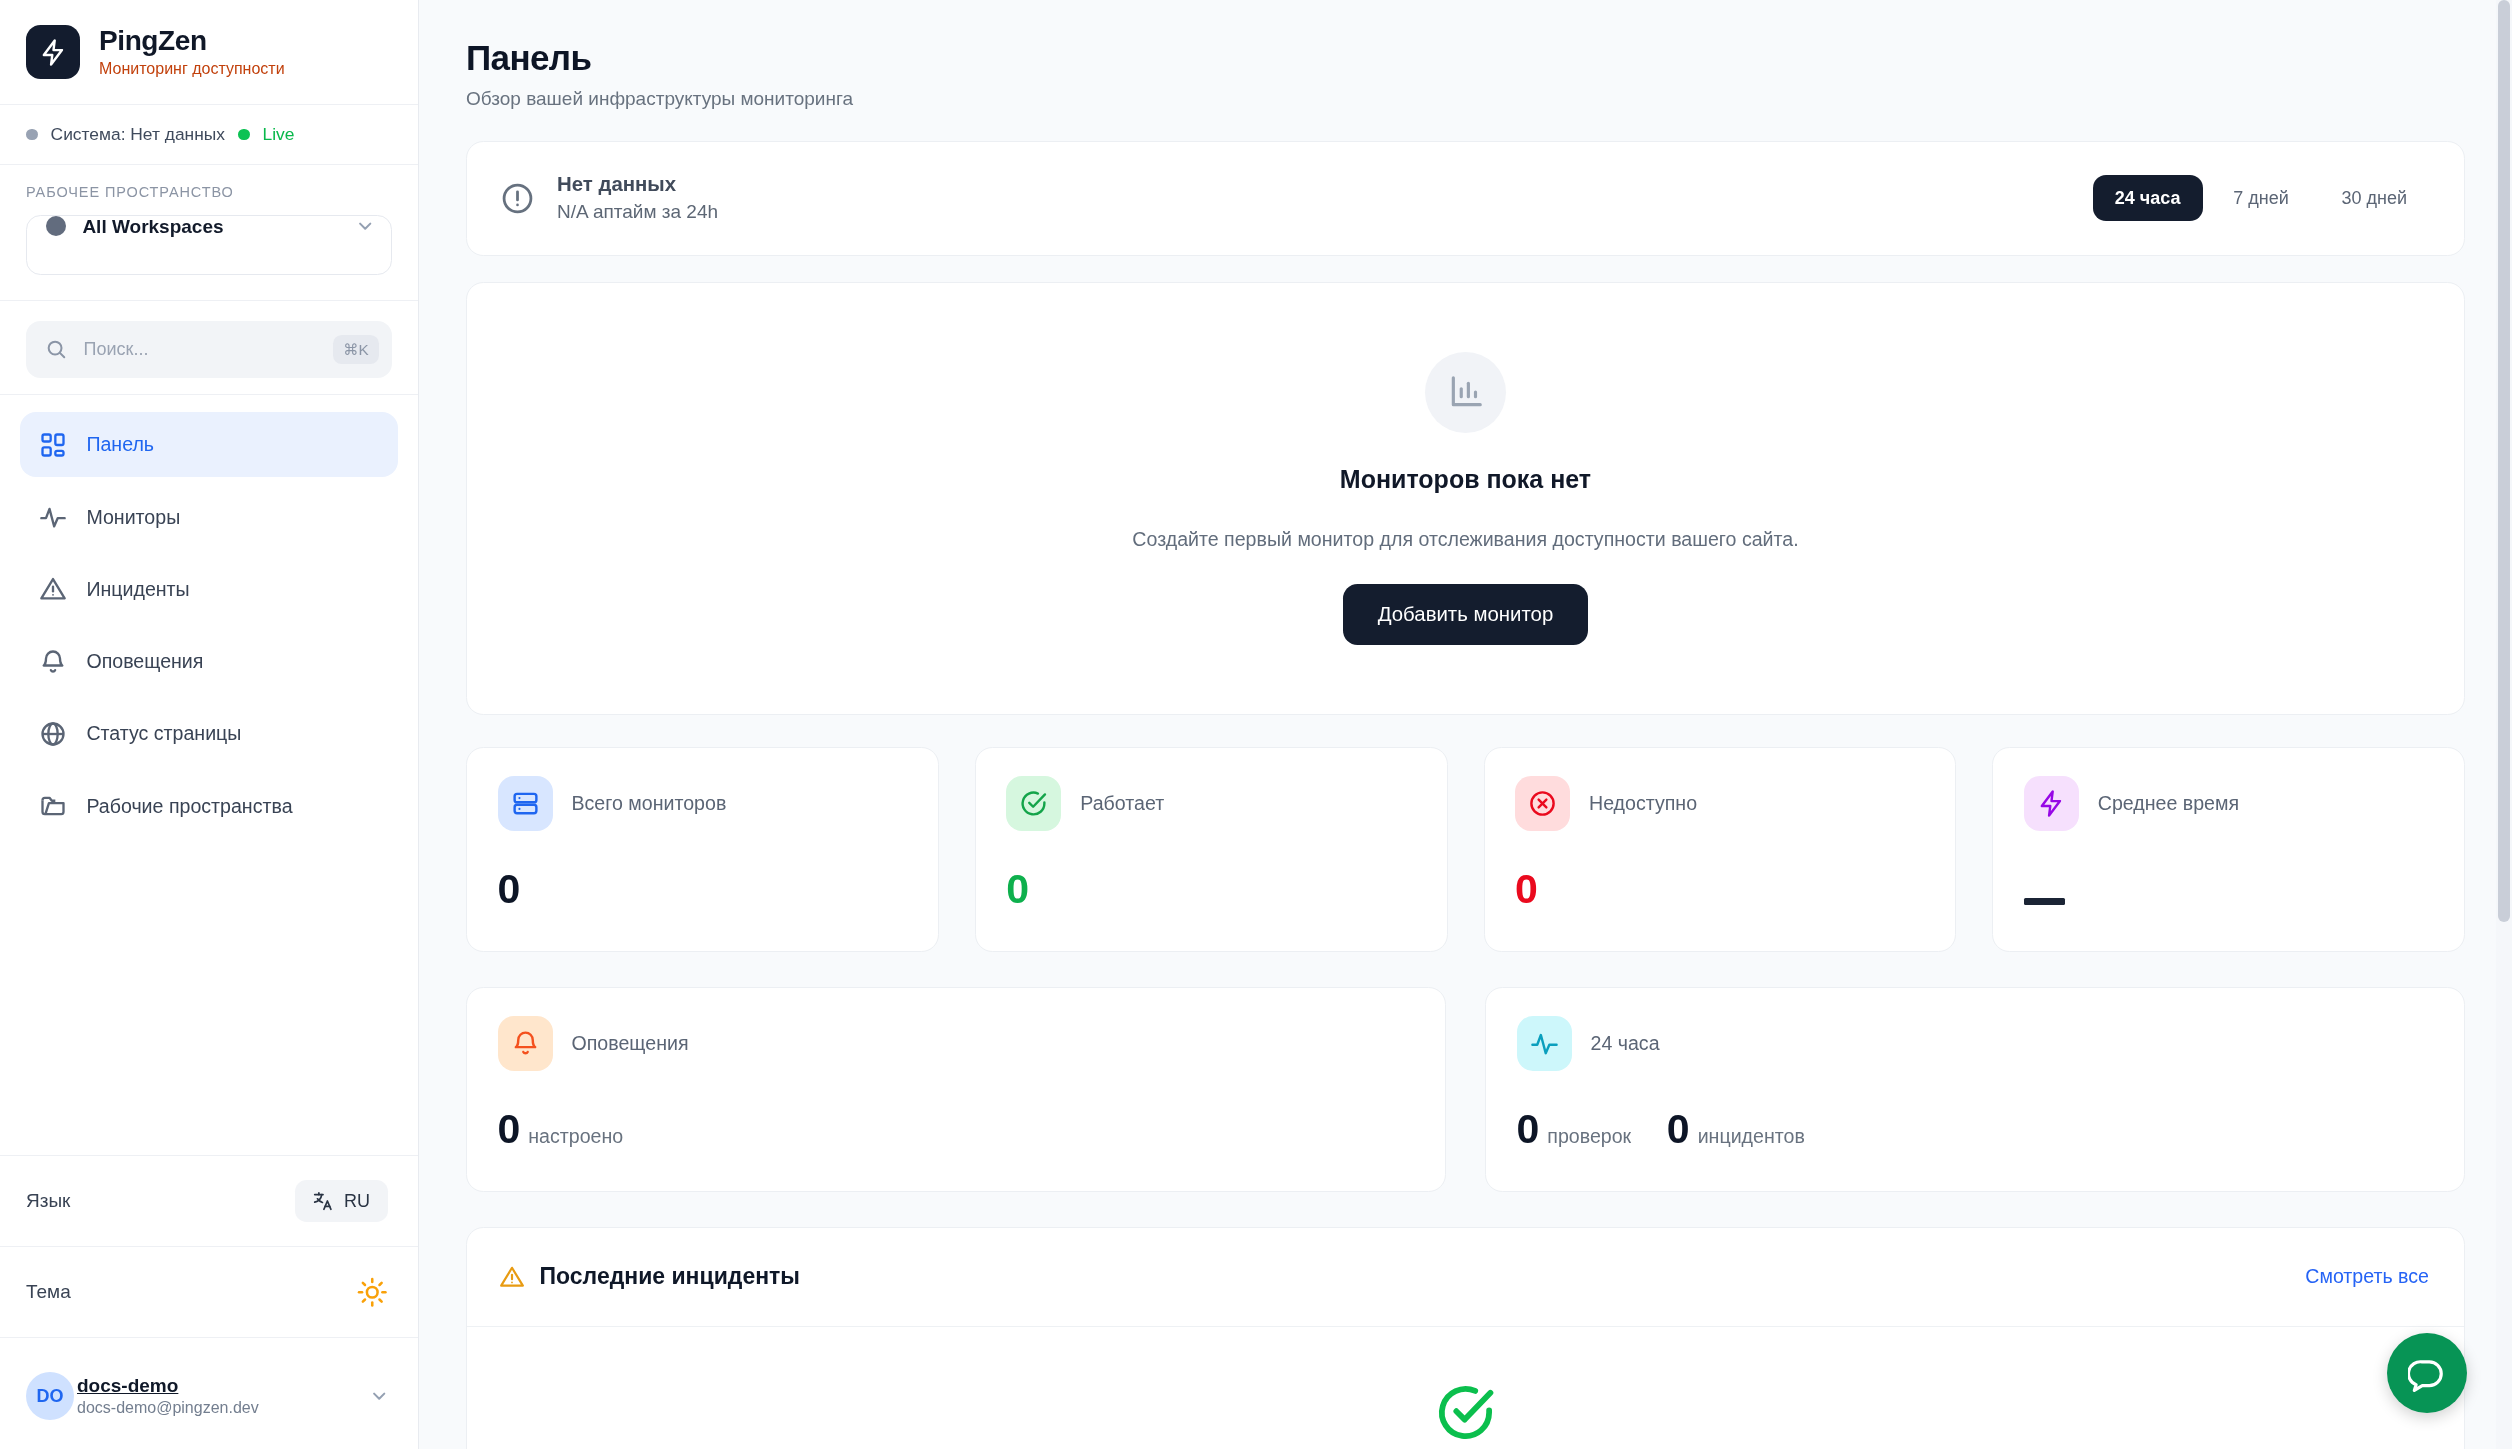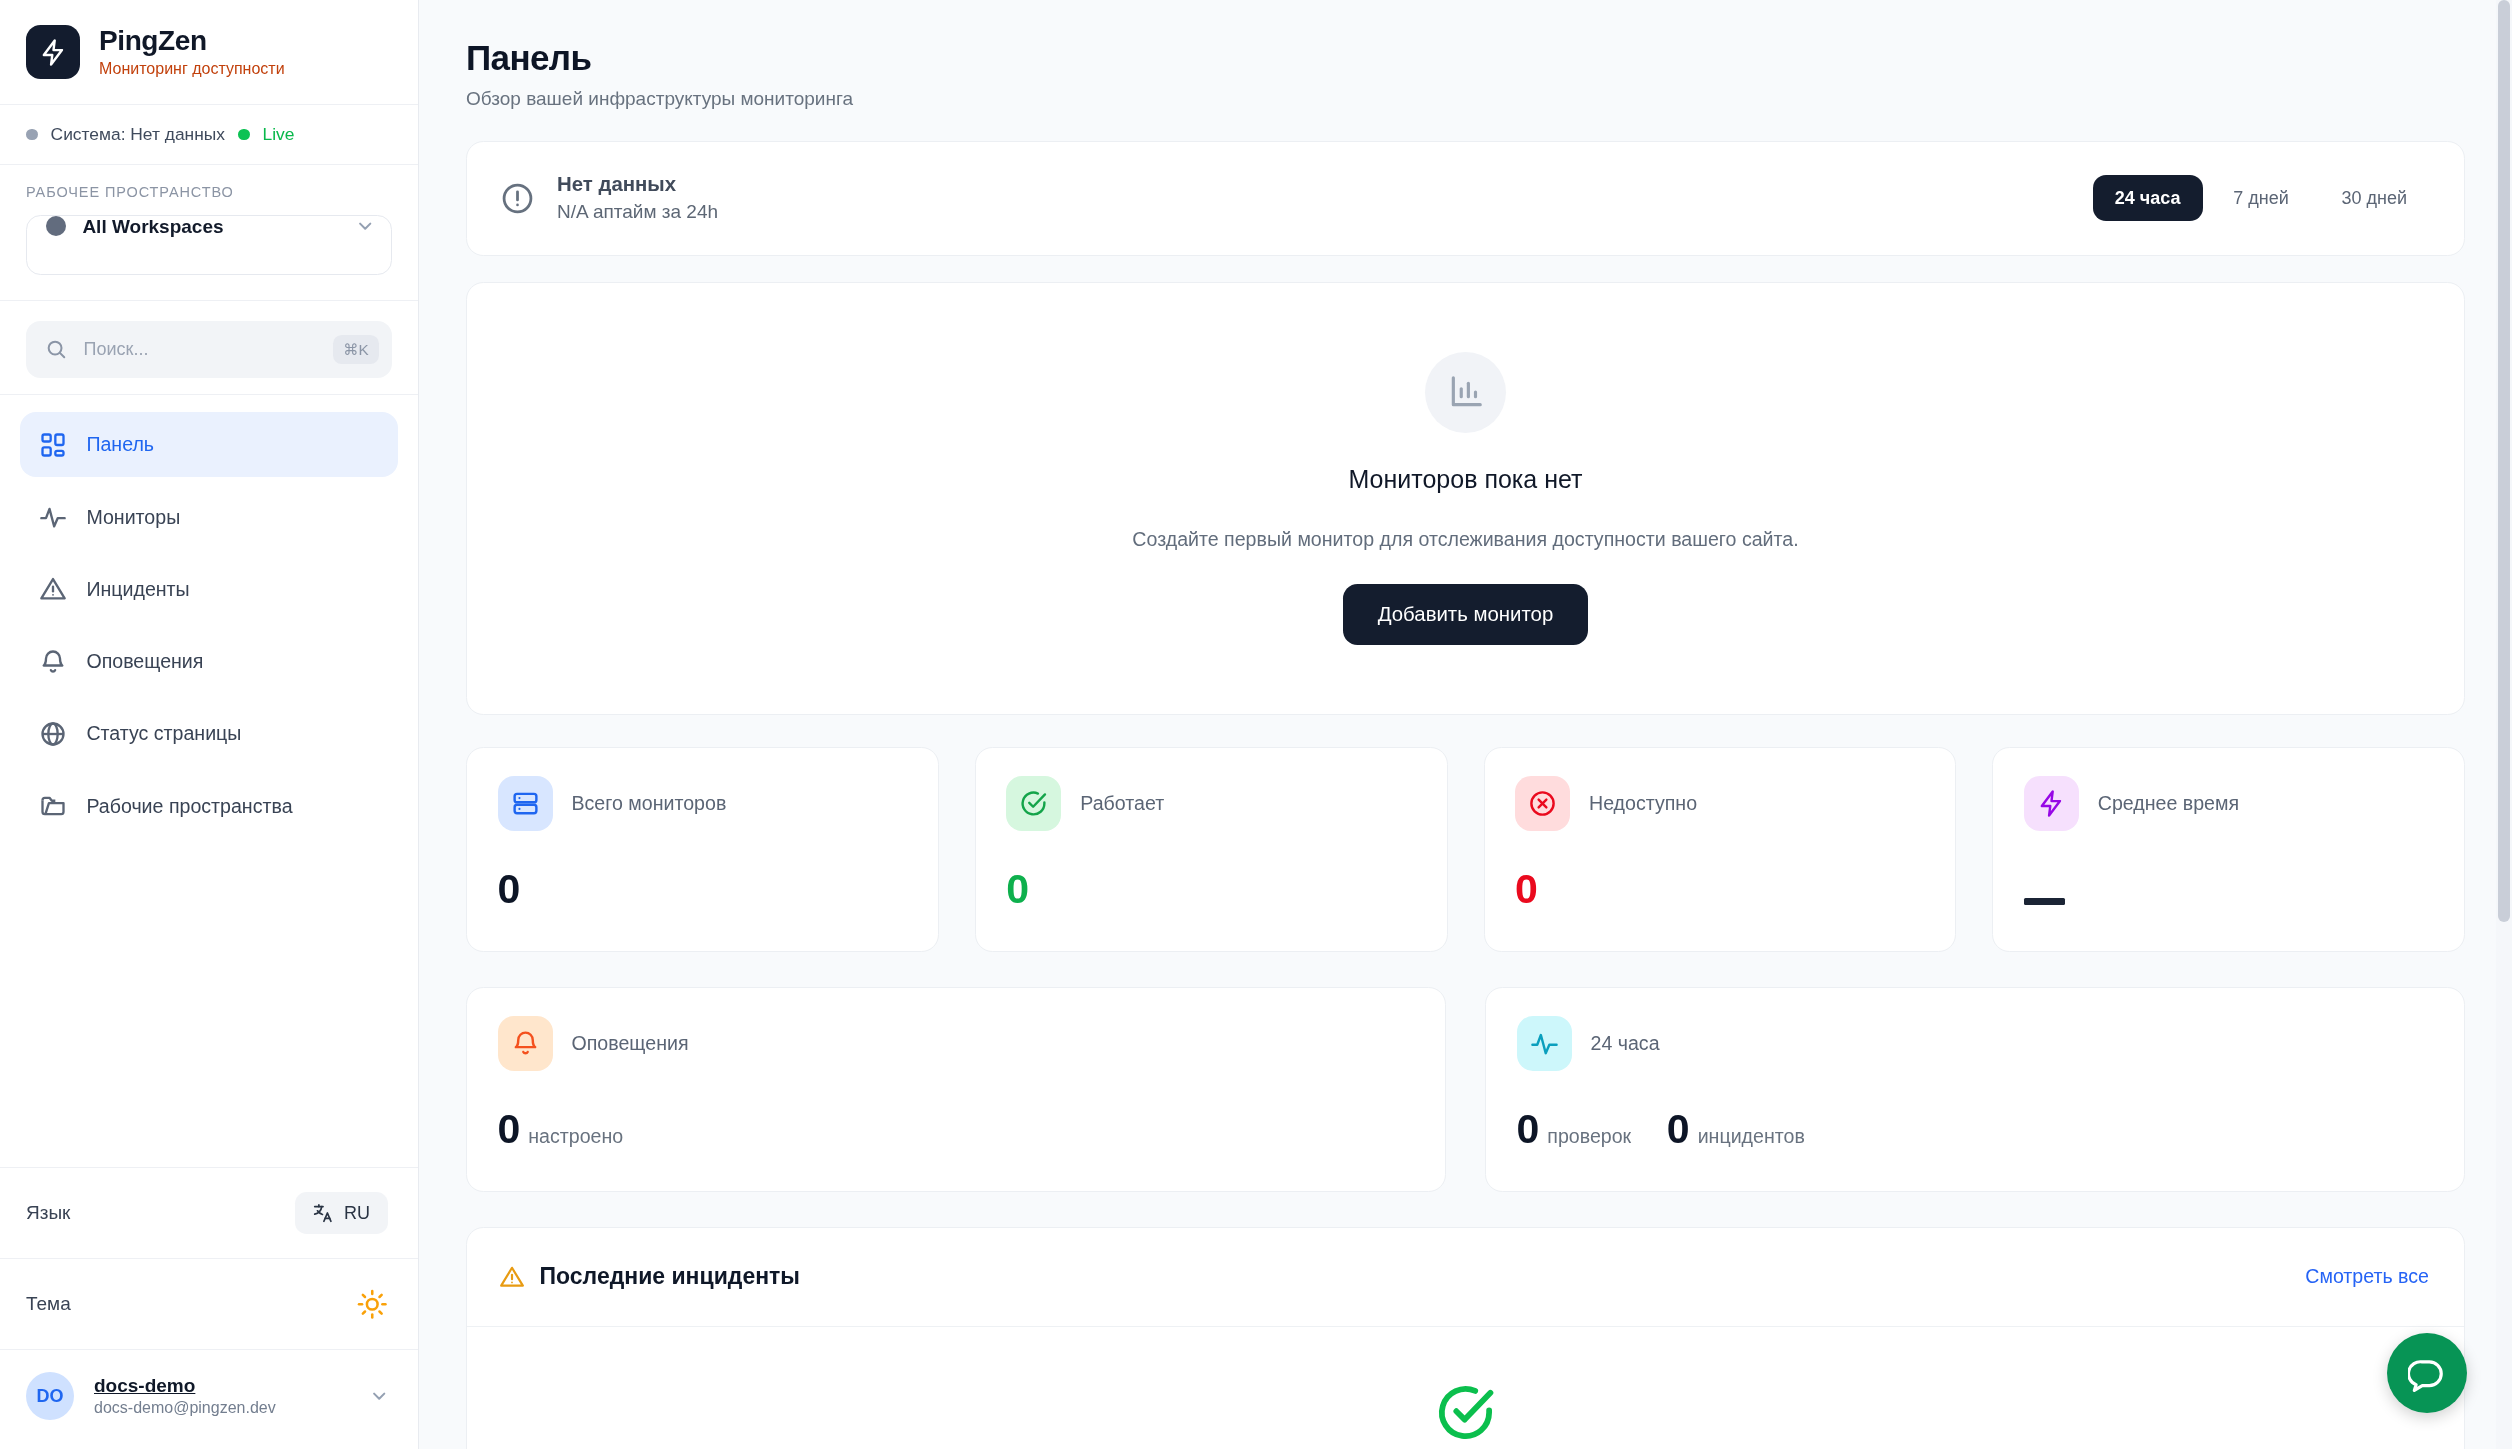--- a/index.html
+++ b/index.html
@@ -100,22 +100,22 @@
   }
   .lang-pill {
     display: flex; align-items: center; gap: 10.2px;
     background: #f2f4f7; border-radius: 11.6px; padding: 10.2px 17.4px;
     font-size: 18px; color: #2a3444; font-weight: 500;
   }
   .lang-pill svg { width: 22px; height: 22px; flex:0 0 22px; }
   .sun { width: 30.5px; height: 30.5px; color: #f9a109; }
 
   .user-row {
-    display: flex; align-items: center; gap: 20px;
-    padding: 22px 29px 29px 26px; border-top: 1.5px solid #eef0f4;
+    display: flex; align-items: center; gap: 3px;
+    padding: 34px 29px 29px 26px; border-top: 1.5px solid #eef0f4;
   }
   .avatar {
     width: 48px; height: 48px; flex:0 0 48px; border-radius: 50%;
     background: #cfe1ff; color: #1f66f0; font-size: 18px; font-weight: 700;
     display:flex; align-items:center; justify-content:center;
   }
   .user-text { flex: 1; display: flex; flex-direction: column; gap: 2.2px; min-width: 0; }
   .user-name { font-size: 19px; font-weight: 700; color: #0f1828; text-decoration: underline; }
   .user-mail { font-size: 16px; color: #737e8f; }
 
@@ -149,21 +149,21 @@
 
   .empty-card {
     margin-top: 26px; height: 433px;
     display: flex; flex-direction: column; align-items: center; justify-content: center;
   }
   .empty-ico-wrap {
     width: 81px; height: 81px; border-radius: 50%; background: #f1f3f7;
     display: flex; align-items: center; justify-content: center; margin-bottom: 32px;
   }
   .empty-ico-wrap svg { width: 38px; height: 38px; color: #9aa4b2; }
-  .empty-title { font-size: 25px; font-weight: 400; color: #101828; margin-bottom: 34px; }
+  .empty-title { font-size: 25px; font-weight: 700; color: #101828; margin-bottom: 34px; }
   .empty-sub { font-size: 19.6px; color: #626d7c; margin-bottom: 33px; }
   .btn-primary {
     background: #141d2e; color: #fff; border: 0; border-radius: 14.5px;
     font-family: inherit; font-size: 20.4px; font-weight: 500;
     padding: 19px 35px; cursor: pointer;
   }
 
   .stats-grid {
     margin-top: 32px; display: grid;
     grid-template-columns: repeat(4, 1fr); gap: 36px;

